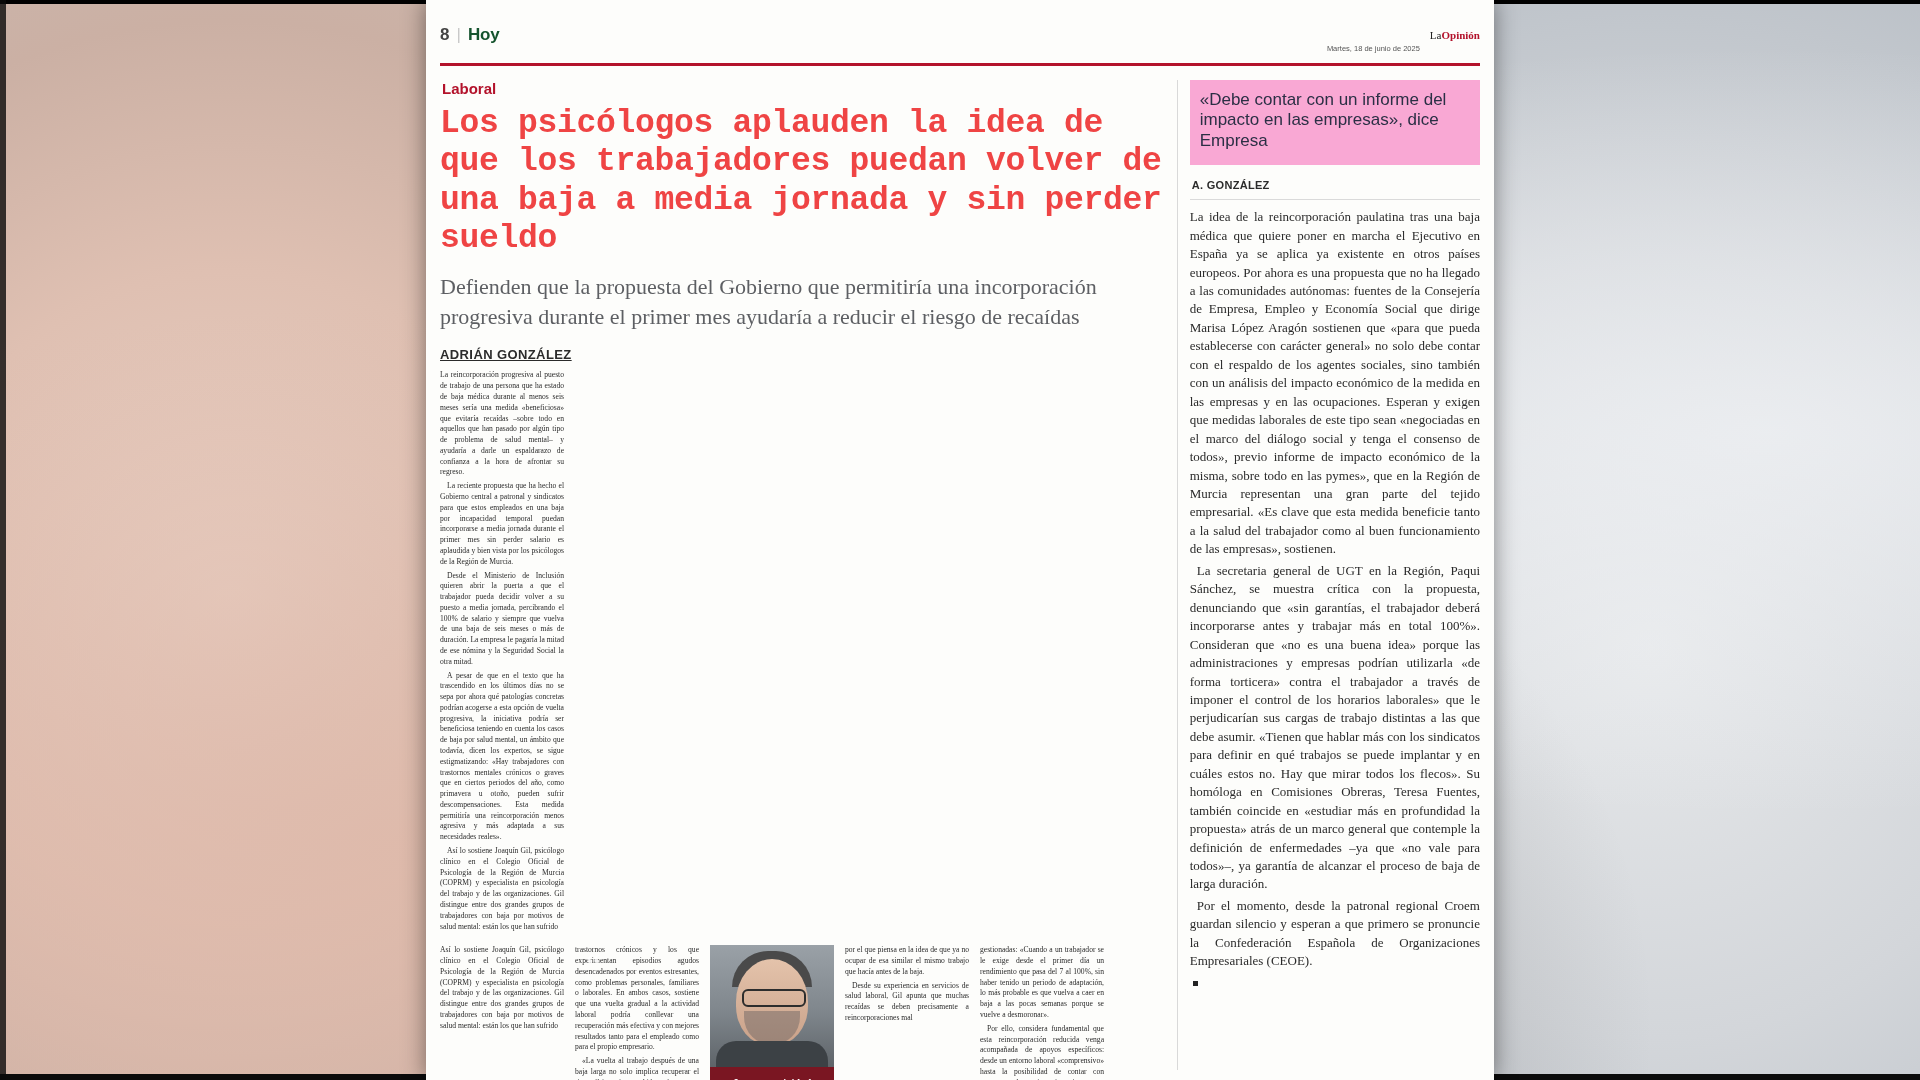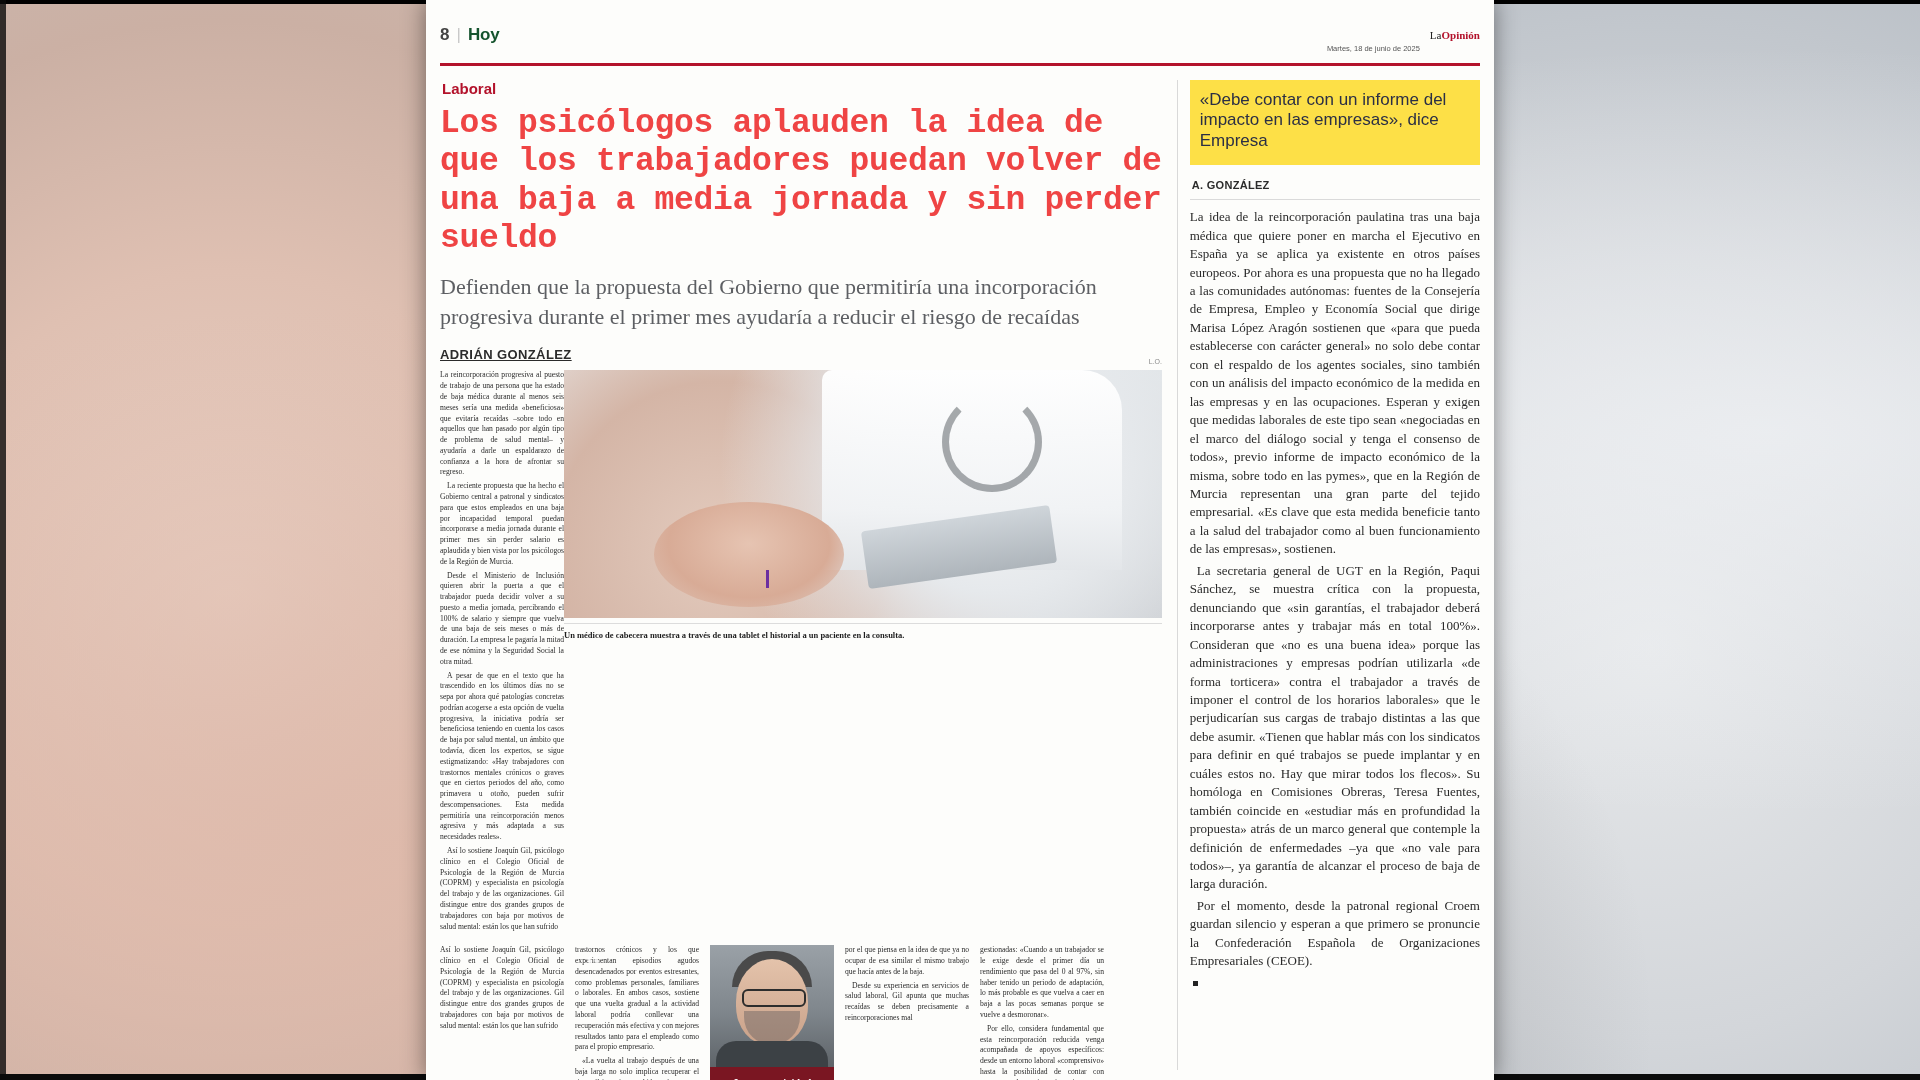--- a/index.html
+++ b/index.html
@@ -169,21 +169,21 @@
     font-family:"Liberation Serif",serif;font-weight:700;font-size:10.5px;line-height:1.22;
     text-align:right;margin:0 0 10px 0;
   }
   .quote-name{
     font-family:"Liberation Sans",sans-serif;font-weight:700;font-size:8.5px;text-align:right;margin:0;
   }
 
   
   .side-title{
     font-family:"Liberation Sans",sans-serif;font-weight:400;font-size:17px;line-height:1.2;
-    color:#2b2f45;margin:0 0 14px 0;background:#fde047;padding:10px 10px 14px 10px;
+    color:#2b2f45;margin:0 0 14px 0;background:#f9a8d4;padding:10px 10px 14px 10px;
   }
   .side-byline{
     font-family:"Liberation Sans",sans-serif;font-size:11px;font-weight:700;color:#2b2b2b;
     letter-spacing:.3px;margin:0 0 8px 2px;
   }
   .side-rule{height:1px;background:#dadada;margin:0 0 8px 0;}
   .side-txt{
     font-family:"Liberation Serif",serif;font-size:13px;line-height:1.42;color:#2a2a2a;
     text-align:justify;hyphens:auto;column-count:1;
   }
@@ -225,33 +225,20 @@
 
         <div class="top-area">
           <div class="col-narrow txt">
             <p class="first">La reincorporación progresiva al puesto de trabajo de una persona que ha estado de baja médica durante al menos seis meses sería una medida «beneficiosa» que evitaría recaídas –sobre todo en aquellos que han pasado por algún tipo de problema de salud mental– y ayudaría a darle un espaldarazo de confianza a la hora de afrontar su regreso.</p>
             <p>La reciente propuesta que ha hecho el Gobierno central a patronal y sindicatos para que estos empleados en una baja por incapacidad temporal puedan incorporarse a media jornada durante el primer mes sin perder salario es aplaudida y bien vista por los psicólogos de la Región de Murcia.</p>
             <p>Desde el Ministerio de Inclusión quieren abrir la puerta a que el trabajador pueda decidir volver a su puesto a media jornada, percibrando el 100% de salario y siempre que vuelva de una baja de seis meses o más de duración. La empresa le pagaría la mitad de ese nómina y la Seguridad Social la otra mitad.</p>
             <p>A pesar de que en el texto que ha trascendido en los últimos días no se sepa por ahora qué patologías concretas podrían acogerse a esta opción de vuelta progresiva, la iniciativa podría ser beneficiosa teniendo en cuenta los casos de baja por salud mental, un ámbito que todavía, dicen los expertos, se sigue estigmatizando: «Hay trabajadores con trastornos mentales crónicos o graves que en ciertos periodos del año, como primavera u otoño, pueden sufrir descompensaciones. Esta medida permitiría una reincorporación menos agresiva y más adaptada a sus necesidades reales».</p>
             <p>Así lo sostiene Joaquín Gil, psicólogo clínico en el Colegio Oficial de Psicología de la Región de Murcia (COPRM) y especialista en psicología del trabajo y de las organizaciones. Gil distingue entre dos grandes grupos de trabajadores con baja por motivos de salud mental: están los que han sufrido</p>
           </div>
 
-          <div class="photo-wrap">
-            <div style="position:relative">
-              <span class="photo-credit">L.O.</span>
-              <div class="photo">
-                <div class="doctor"></div>
-                <div class="stetho"></div>
-                <div class="tablet"></div>
-                <div class="hands"></div>
-                <div class="cursor"></div>
-              </div>
-              <div class="caption">Un médico de cabecera muestra a través de una tablet el historial a un paciente en la consulta.</div>
-            </div>
-          </div>
         </div>
 
         <div class="bottom-area">
           <div class="bcol txt">
             <p class="first">Así lo sostiene Joaquín Gil, psicólogo clínico en el Colegio Oficial de Psicología de la Región de Murcia (COPRM) y especialista en psicología del trabajo y de las organizaciones. Gil distingue entre dos grandes grupos de trabajadores con baja por motivos de salud mental: están los que han sufrido</p>
           </div>
 
           <div class="bcol txt">
             <p class="first">trastornos crónicos y los que experimentan episodios agudos desencadenados por eventos estresantes, como problemas personales, familiares o laborales. En ambos casos, sostiene que una vuelta gradual a la actividad laboral podría conllevar una recuperación más efectiva y con mejores resultados tanto para el empleado como para el propio empresario.</p>
             <p>«La vuelta al trabajo después de una baja larga no solo implica recuperar el ritmo físico, sino también enfrentarse a miedos, inseguridades o temores ante hechos transitables como las preguntas que le puedan hacer los propios compañeros sobre su proceso», explica Gil. «Si el trabajador sabe que puede reincorporarse de forma progresiva, es más probable que retome su actividad con mayor seguridad y sin recaídas», defiende.</p>
@@ -273,21 +260,21 @@
 
             </div>
           </div>
 
           <div class="bcol txt">
             <p class="first">por el que piensa en la idea de que ya no ocupar de esa similar el mismo trabajo que hacía antes de la baja.</p>
             <p>Desde su experiencia en servicios de salud laboral, Gil apunta que muchas recaídas se deben precisamente a reincorporaciones mal</p>
           </div>
 
           <div class="bcol txt">
-            <p class="first">gestionadas: «Cuando a un trabajador se le exige desde el primer día un rendimiento que pasa del 0 al 97%, sin haber tenido un periodo de adaptación, lo más probable es que vuelva a caer en baja a las pocas semanas porque se vuelve a desmoronar».</p>
+            <p class="first">gestionadas: «Cuando a un trabajador se le exige desde el primer día un rendimiento que pasa del 7 al 100%, sin haber tenido un periodo de adaptación, lo más probable es que vuelva a caer en baja a las pocas semanas porque se vuelve a desmoronar».</p>
             <p>Por ello, considera fundamental que esta reincorporación reducida venga acompañada de apoyos específicos: desde un entorno laboral «comprensivo» hasta la posibilidad de contar con recursos de asistencia si surgen dificultades. «Tiene que ser un trabajo conjunto entre el trabajador y la empresa. La progresividad debe estar prevista no solo en el horario, sino también en las exigencias y responsabilidades del puesto».</p>
 
           </div>
         </div>
       </div>
 
       <div class="side-col">
         <div class="side-title">«Debe contar con un informe del impacto en las empresas», dice Empresa</div>
         <div class="side-byline">A. GONZÁLEZ</div>
         <div class="side-rule"></div>

